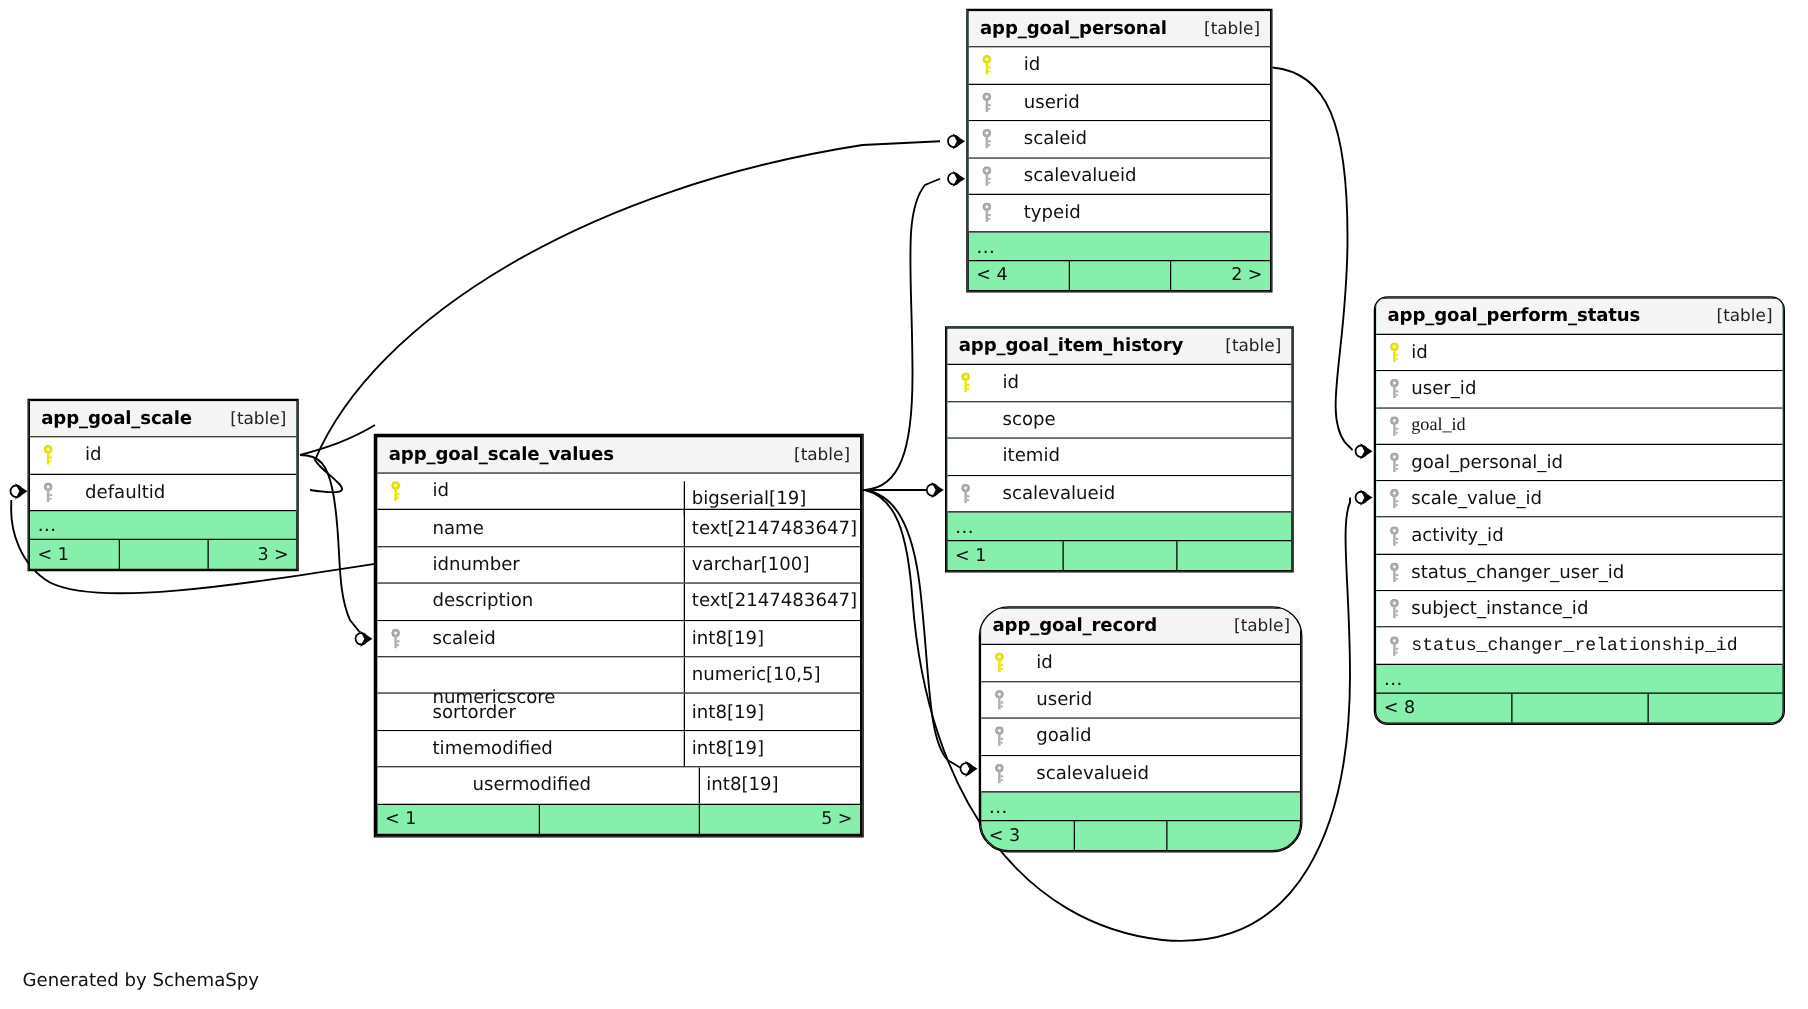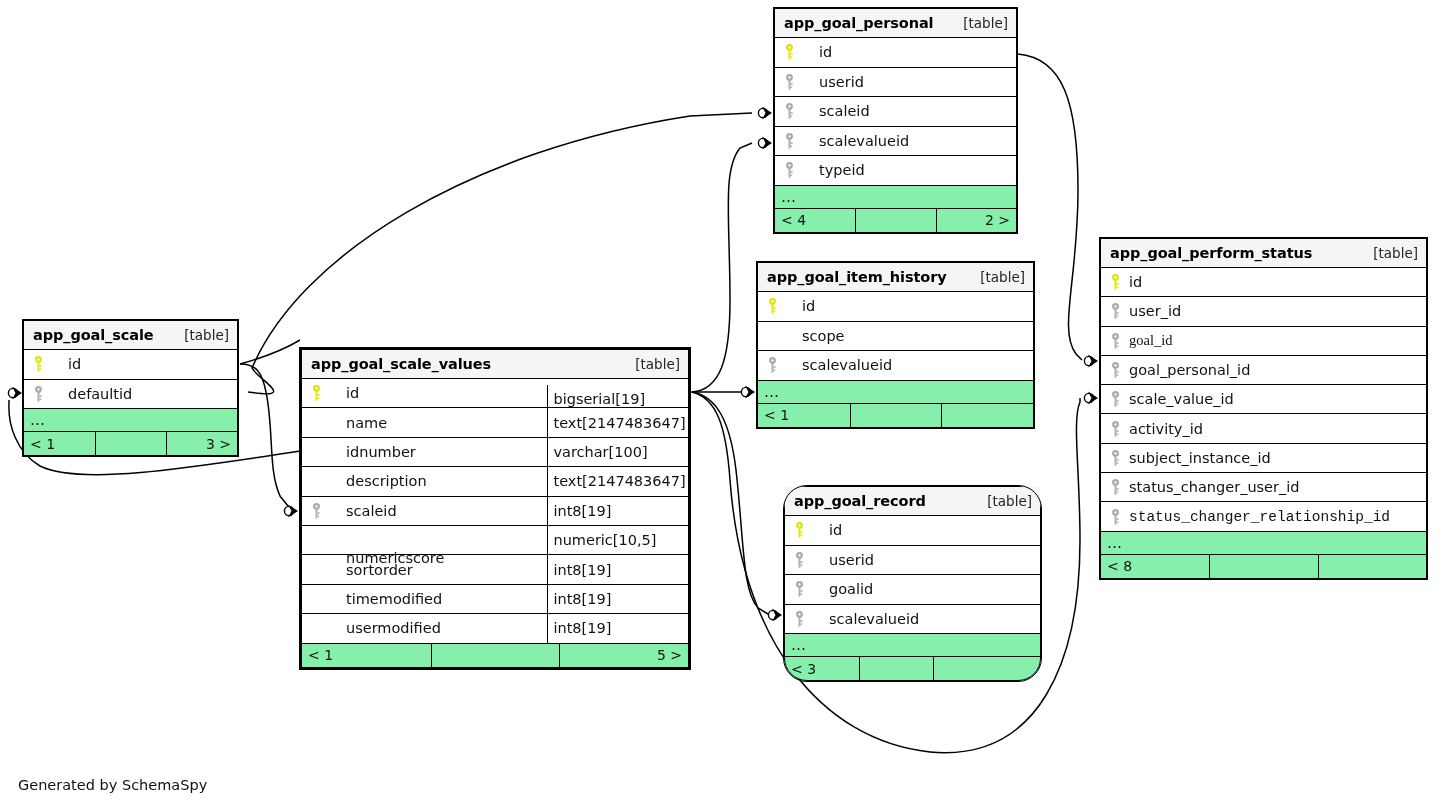--- a/index.html
+++ b/index.html
@@ -299,40 +299,46 @@
           </div>
         </div>
         <div class="row" style="height: 29.5px;">
           <div class="col-name">
             <span class="keyslot wide"></span>
             <span class="colname-text">scope</span>
           </div>
         </div>
         <div class="row" style="height: 29.5px;">
           <div class="col-name">
+            <span class="keyslot wide"></span>
+            <span class="colname-text">itemid</span>
+          </div>
+        </div>
+        <div class="row" style="height: 29.5px;">
+          <div class="col-name">
             <span class="keyslot wide">
               <svg class="key-ico" viewBox="0 0 9 16" xmlns="http://www.w3.org/2000/svg">
                 <circle cx="4.5" cy="3.4" r="3.1" fill="#b0b0b0" stroke="#8f8f8f" stroke-width="0.6"></circle>
                 <circle cx="4.5" cy="3.4" r="1.1" fill="#ffffff"></circle>
                 <rect x="3.5" y="5.6" width="2" height="10" fill="#b0b0b0"></rect>
                 <rect x="5.5" y="9.2" width="2.1" height="1.7" fill="#b0b0b0"></rect>
                 <rect x="5.5" y="12.3" width="1.7" height="1.6" fill="#b0b0b0"></rect>
               </svg>
             </span>
             <span class="colname-text">scalevalueid</span>
           </div>
         </div>
         <div class="dots-row">…</div>
         <div class="foot-row">
           <div class="foot-cell left" style="width: 92.3333px;">&lt; 1</div>
           <div class="foot-cell left" style="width: 92.3333px;"></div>
           <div class="foot-cell right" style="width: 92.3333px;"></div>
         </div>
       </div>
-      <div class="table-node" style="left: 1100px; top: 238px; width: 327px;">
+      <div class="table-node" style="left: 1100px; top: 238px; width: 327px; border-radius: 10px;">
         <div class="tbl-header">
           <span class="tbl-name">app_goal_perform_status</span>
           <span class="tbl-tag">[table]</span>
         </div>
         <div class="row" style="height: 29.3px;">
           <div class="col-name">
             <span class="keyslot">
               <svg class="key-ico" viewBox="0 0 9 16" xmlns="http://www.w3.org/2000/svg">
                 <circle cx="4.5" cy="3.4" r="3.1" fill="#e8e800" stroke="#c9c900" stroke-width="0.6"></circle>
                 <circle cx="4.5" cy="3.4" r="1.1" fill="#ffffff"></circle>
@@ -418,35 +424,35 @@
           <div class="col-name">
             <span class="keyslot">
               <svg class="key-ico" viewBox="0 0 9 16" xmlns="http://www.w3.org/2000/svg">
                 <circle cx="4.5" cy="3.4" r="3.1" fill="#b0b0b0" stroke="#8f8f8f" stroke-width="0.6"></circle>
                 <circle cx="4.5" cy="3.4" r="1.1" fill="#ffffff"></circle>
                 <rect x="3.5" y="5.6" width="2" height="10" fill="#b0b0b0"></rect>
                 <rect x="5.5" y="9.2" width="2.1" height="1.7" fill="#b0b0b0"></rect>
                 <rect x="5.5" y="12.3" width="1.7" height="1.6" fill="#b0b0b0"></rect>
               </svg>
             </span>
+            <span class="colname-text">status_changer_user_id</span>
+          </div>
+        </div>
+        <div class="row" style="height: 29.3px;">
+          <div class="col-name">
+            <span class="keyslot">
+              <svg class="key-ico" viewBox="0 0 9 16" xmlns="http://www.w3.org/2000/svg">
+                <circle cx="4.5" cy="3.4" r="3.1" fill="#b0b0b0" stroke="#8f8f8f" stroke-width="0.6"></circle>
+                <circle cx="4.5" cy="3.4" r="1.1" fill="#ffffff"></circle>
+                <rect x="3.5" y="5.6" width="2" height="10" fill="#b0b0b0"></rect>
+                <rect x="5.5" y="9.2" width="2.1" height="1.7" fill="#b0b0b0"></rect>
+                <rect x="5.5" y="12.3" width="1.7" height="1.6" fill="#b0b0b0"></rect>
+              </svg>
+            </span>
             <span class="colname-text">subject_instance_id</span>
-          </div>
-        </div>
-        <div class="row" style="height: 29.3px;">
-          <div class="col-name">
-            <span class="keyslot">
-              <svg class="key-ico" viewBox="0 0 9 16" xmlns="http://www.w3.org/2000/svg">
-                <circle cx="4.5" cy="3.4" r="3.1" fill="#b0b0b0" stroke="#8f8f8f" stroke-width="0.6"></circle>
-                <circle cx="4.5" cy="3.4" r="1.1" fill="#ffffff"></circle>
-                <rect x="3.5" y="5.6" width="2" height="10" fill="#b0b0b0"></rect>
-                <rect x="5.5" y="9.2" width="2.1" height="1.7" fill="#b0b0b0"></rect>
-                <rect x="5.5" y="12.3" width="1.7" height="1.6" fill="#b0b0b0"></rect>
-              </svg>
-            </span>
-            <span class="colname-text">status_changer_user_id</span>
           </div>
         </div>
         <div class="row" style="height: 29.3px; font-family: Liberation Mono, monospace;">
           <div class="col-name">
             <span class="keyslot">
               <svg class="key-ico" viewBox="0 0 9 16" xmlns="http://www.w3.org/2000/svg">
                 <circle cx="4.5" cy="3.4" r="3.1" fill="#b0b0b0" stroke="#8f8f8f" stroke-width="0.6"></circle>
                 <circle cx="4.5" cy="3.4" r="1.1" fill="#ffffff"></circle>
                 <rect x="3.5" y="5.6" width="2" height="10" fill="#b0b0b0"></rect>
                 <rect x="5.5" y="9.2" width="2.1" height="1.7" fill="#b0b0b0"></rect>
@@ -641,21 +647,21 @@
           </div>
           <div class="col-type" style="width: 142px;">int8[19]</div>
         </div>
         <div class="row" style="height: 29.4px;">
           <div class="col-name" style="width: 248px;">
             <span class="keyslot wide"></span>
             <span class="colname-text">timemodified</span>
           </div>
           <div class="col-type" style="width: 142px;">int8[19]</div>
         </div>
-        <div class="row" style="height: 29.4px;">
+        <div class="row" style="height: 29.4px; padding-left: 32px;">
           <div class="col-name" style="width: 248px;">
             <span class="keyslot wide"></span>
             <span class="colname-text">usermodified</span>
           </div>
           <div class="col-type" style="width: 142px;">int8[19]</div>
         </div>
         <div class="foot-row">
           <div class="foot-cell left" style="width: 130px;">&lt; 1</div>
           <div class="foot-cell left" style="width: 130px;"></div>
           <div class="foot-cell right" style="width: 130px;">5 &gt;</div>

